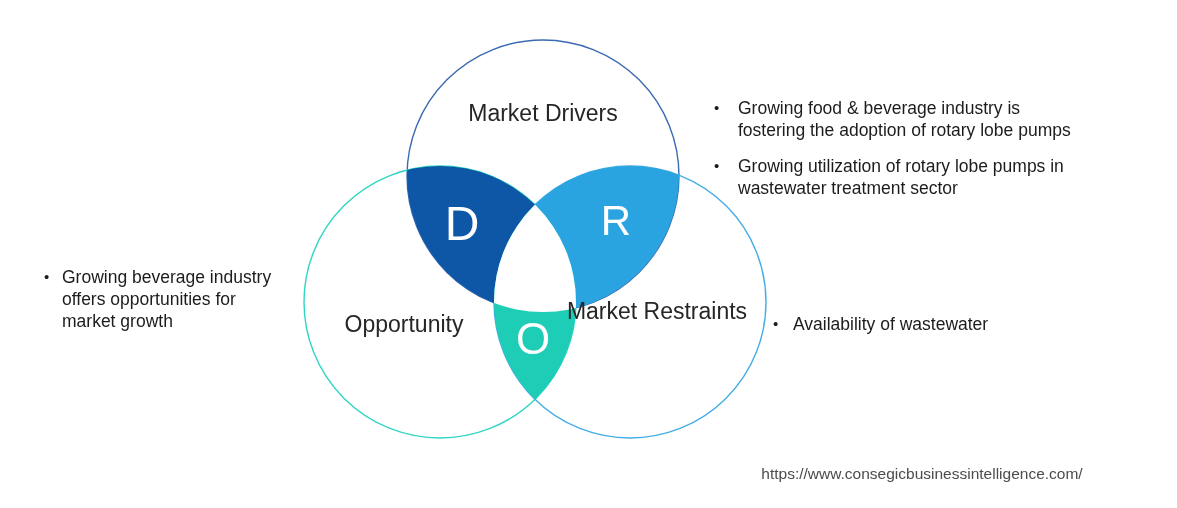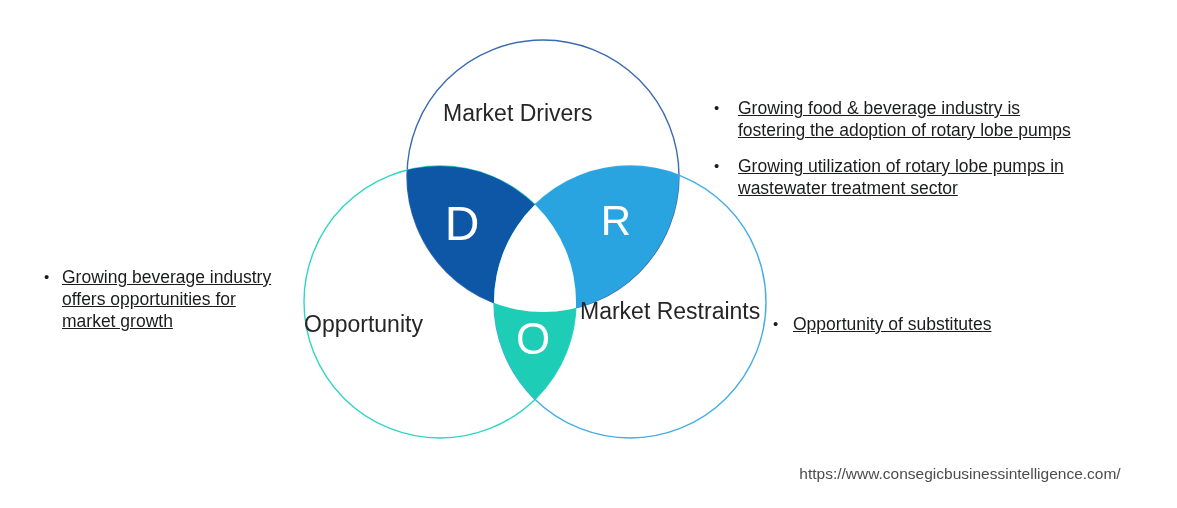--- a/index.html
+++ b/index.html
@@ -31,25 +31,25 @@
   }
   .letter-d { left: 462px; top: 224px; font-size: 48px; }
   .letter-r { left: 616px; top: 221px; font-size: 42px; }
   .letter-o { left: 533px; top: 339px; font-size: 44px; }
 
   .circle-label {
     position: absolute;
     color: #262626;
     font-size: 23px;
     line-height: 28px;
-    text-align: left;
+    text-align: center;
   }
   .label-drivers   { left: 443px; top: 99px;  width: 200px; }
   .label-opportunity { left: 304px; top: 310px; width: 200px; }
-  .label-restraints  { left: 580px; top: 297px; width: 200px; }
+  .label-restraints  { left: 557px; top: 297px; width: 200px; }
 
   .bullet-list {
     position: absolute;
     display: flex;
     flex-direction: column;
     gap: 14px;
   }
   .bullet-item {
     display: flex;
     align-items: flex-start;
@@ -59,34 +59,33 @@
     width: 18px;
     color: #1b1c1e;
     font-size: 15px;
     line-height: 22px;
   }
   .bullet-text {
     color: #1b1c1e;
     font-size: 17.5px;
     font-weight: 500;
     line-height: 22px;
-    text-decoration: underline;
   }
   .list-left  { left: 44px;  top: 266px; width: 245px; }
   .list-left .bullet-text { width: 222px; }
   .list-right-top { left: 714px; top: 97px; width: 380px; }
   .list-right-top .bullet-dot { width: 24px; }
   .list-right-top .bullet-text { width: 345px; }
   .list-right-bottom { left: 773px; top: 313px; width: 320px; }
   .list-right-bottom .bullet-dot { width: 20px; }
   .list-right-bottom .bullet-text { width: 290px; }
 
   .footer-url {
     position: absolute;
-    left: 760px;
+    left: 722px;
     top: 464px;
     width: 400px;
     text-align: center;
     color: #4c4c4c;
     font-size: 15.5px;
     line-height: 19px;
   }
 </style>
 </head>
 <body>
@@ -146,19 +145,19 @@
     </div>
     <div class="bullet-item">
       <span class="bullet-dot">•</span>
       <span class="bullet-text">Growing utilization of rotary lobe pumps in wastewater treatment sector</span>
     </div>
   </div>
 
   <div class="bullet-list list-right-bottom">
     <div class="bullet-item">
       <span class="bullet-dot">•</span>
-      <span class="bullet-text">Opportunity of substitutes</span>
+      <span class="bullet-text">Availability of wastewater</span>
     </div>
   </div>
 
   <div class="footer-url">https://www.consegicbusinessintelligence.com/</div>
 
 </div>
 
 </body></html>

